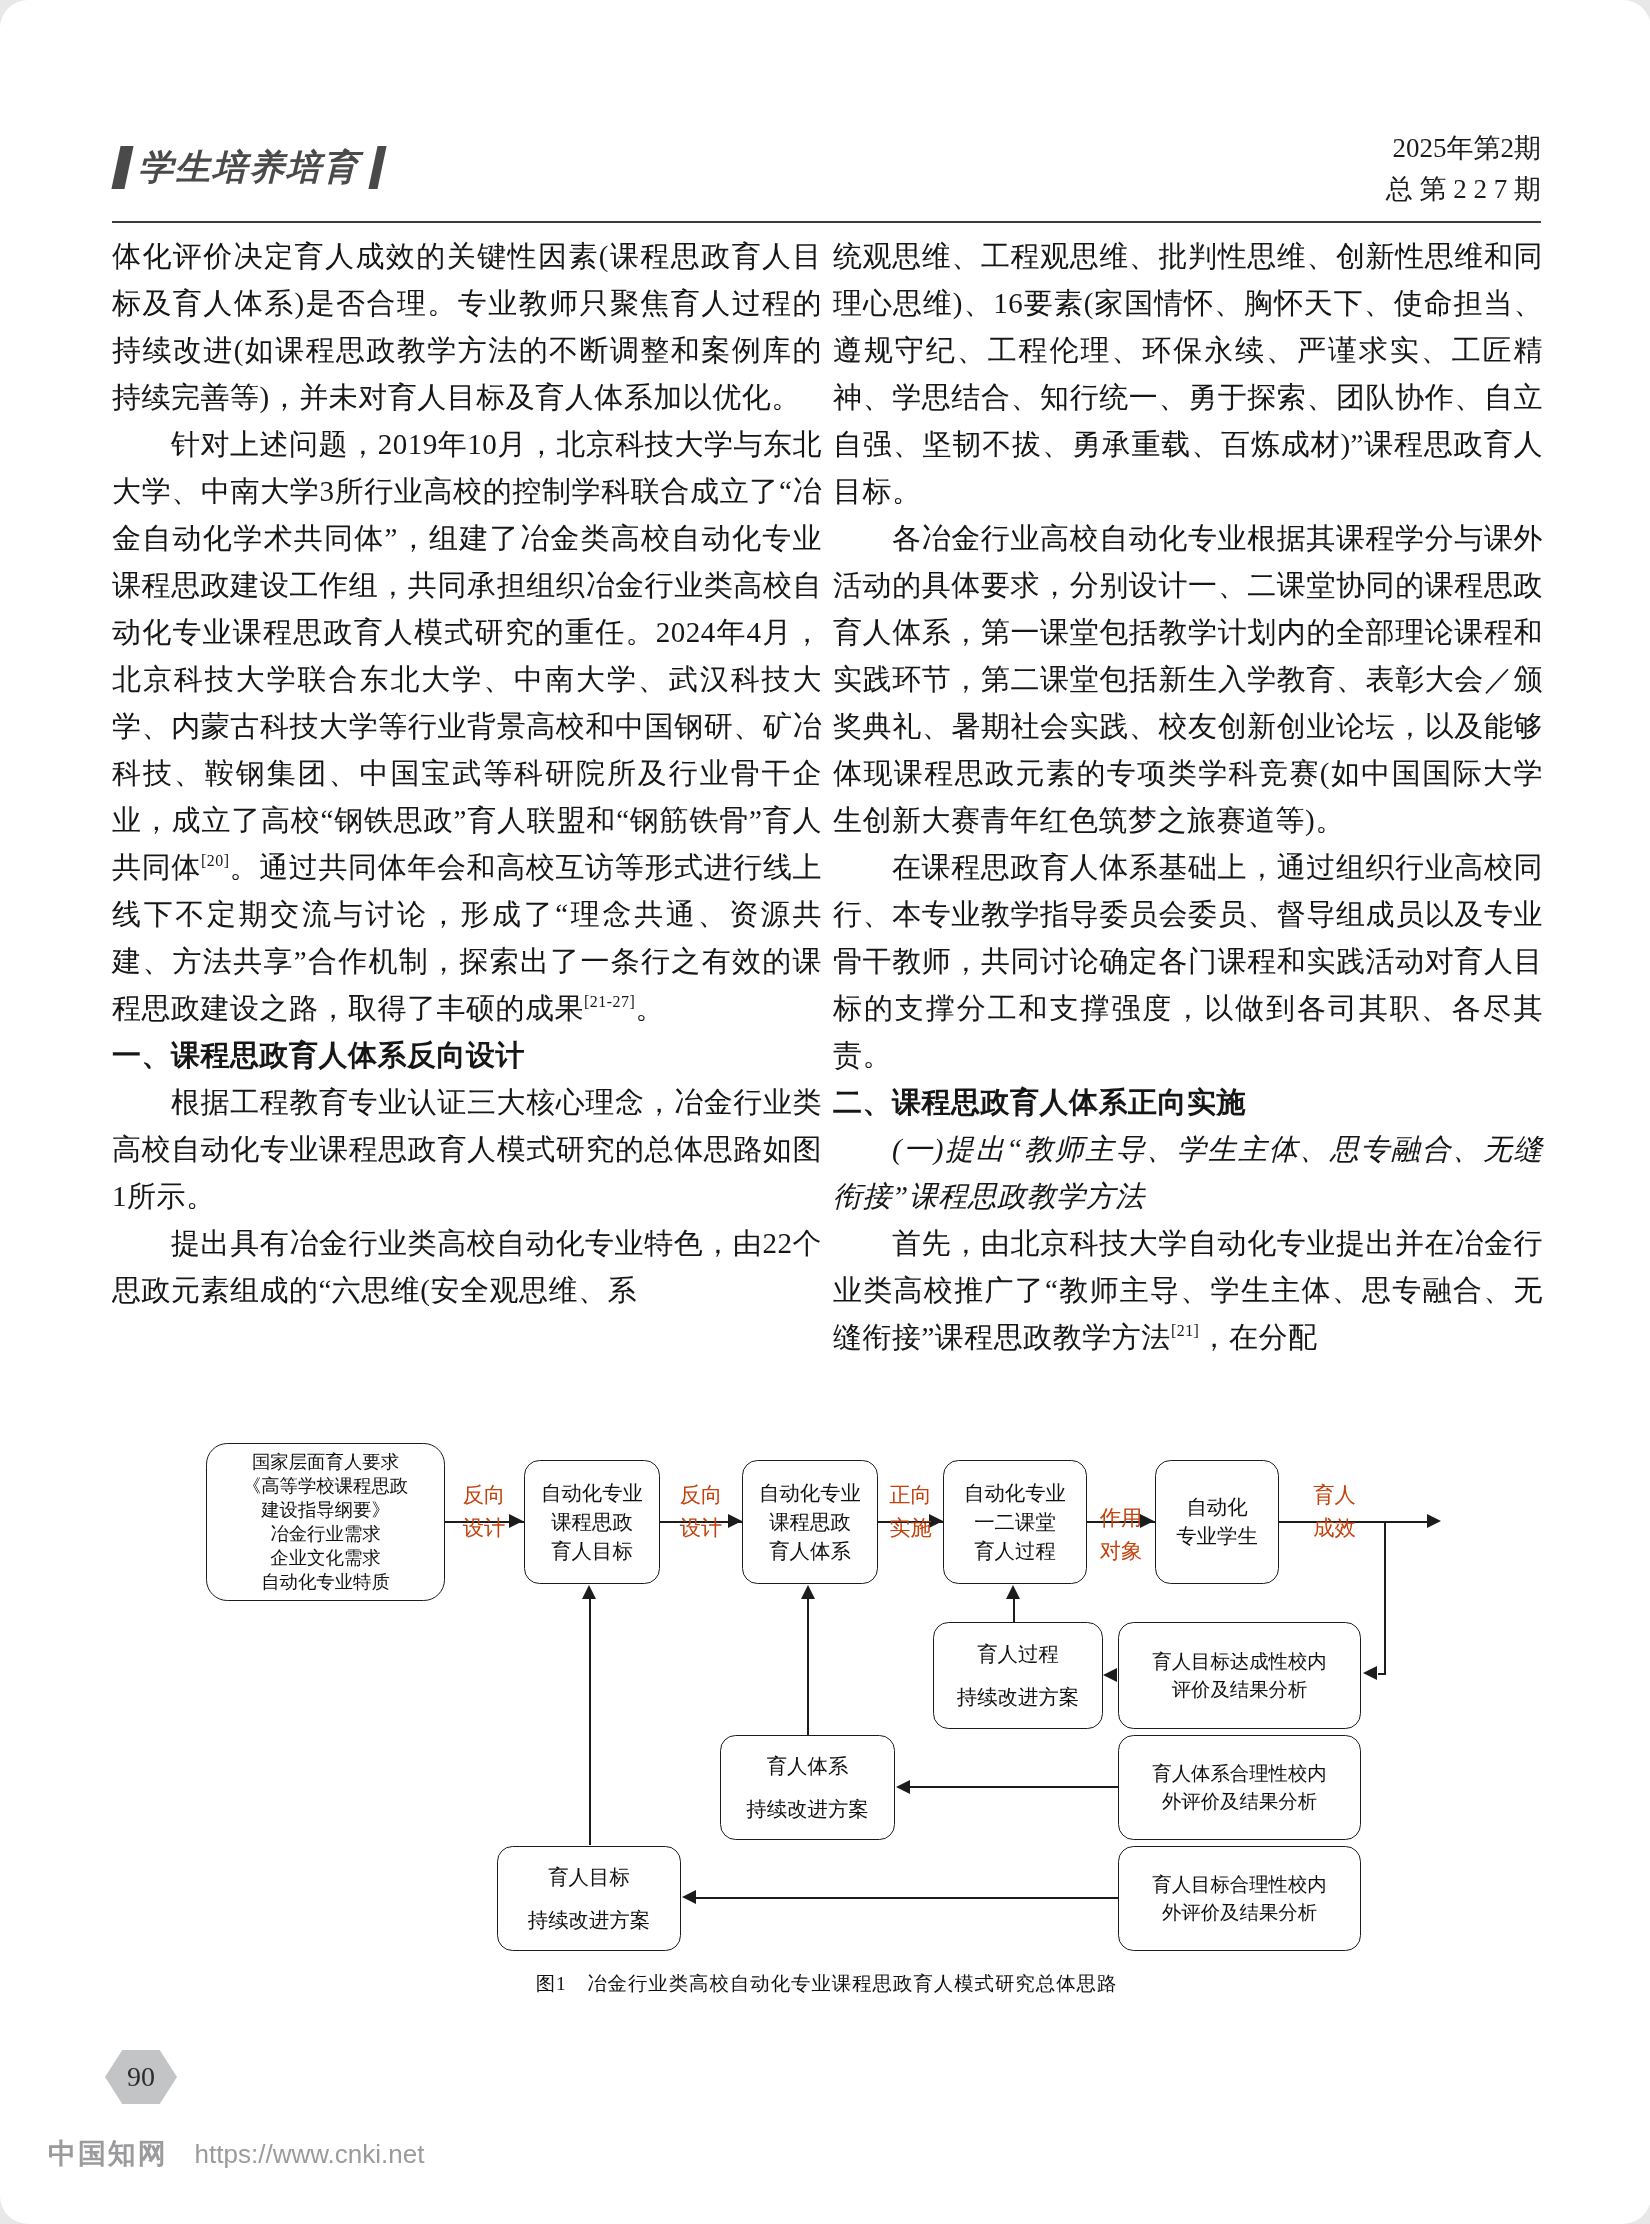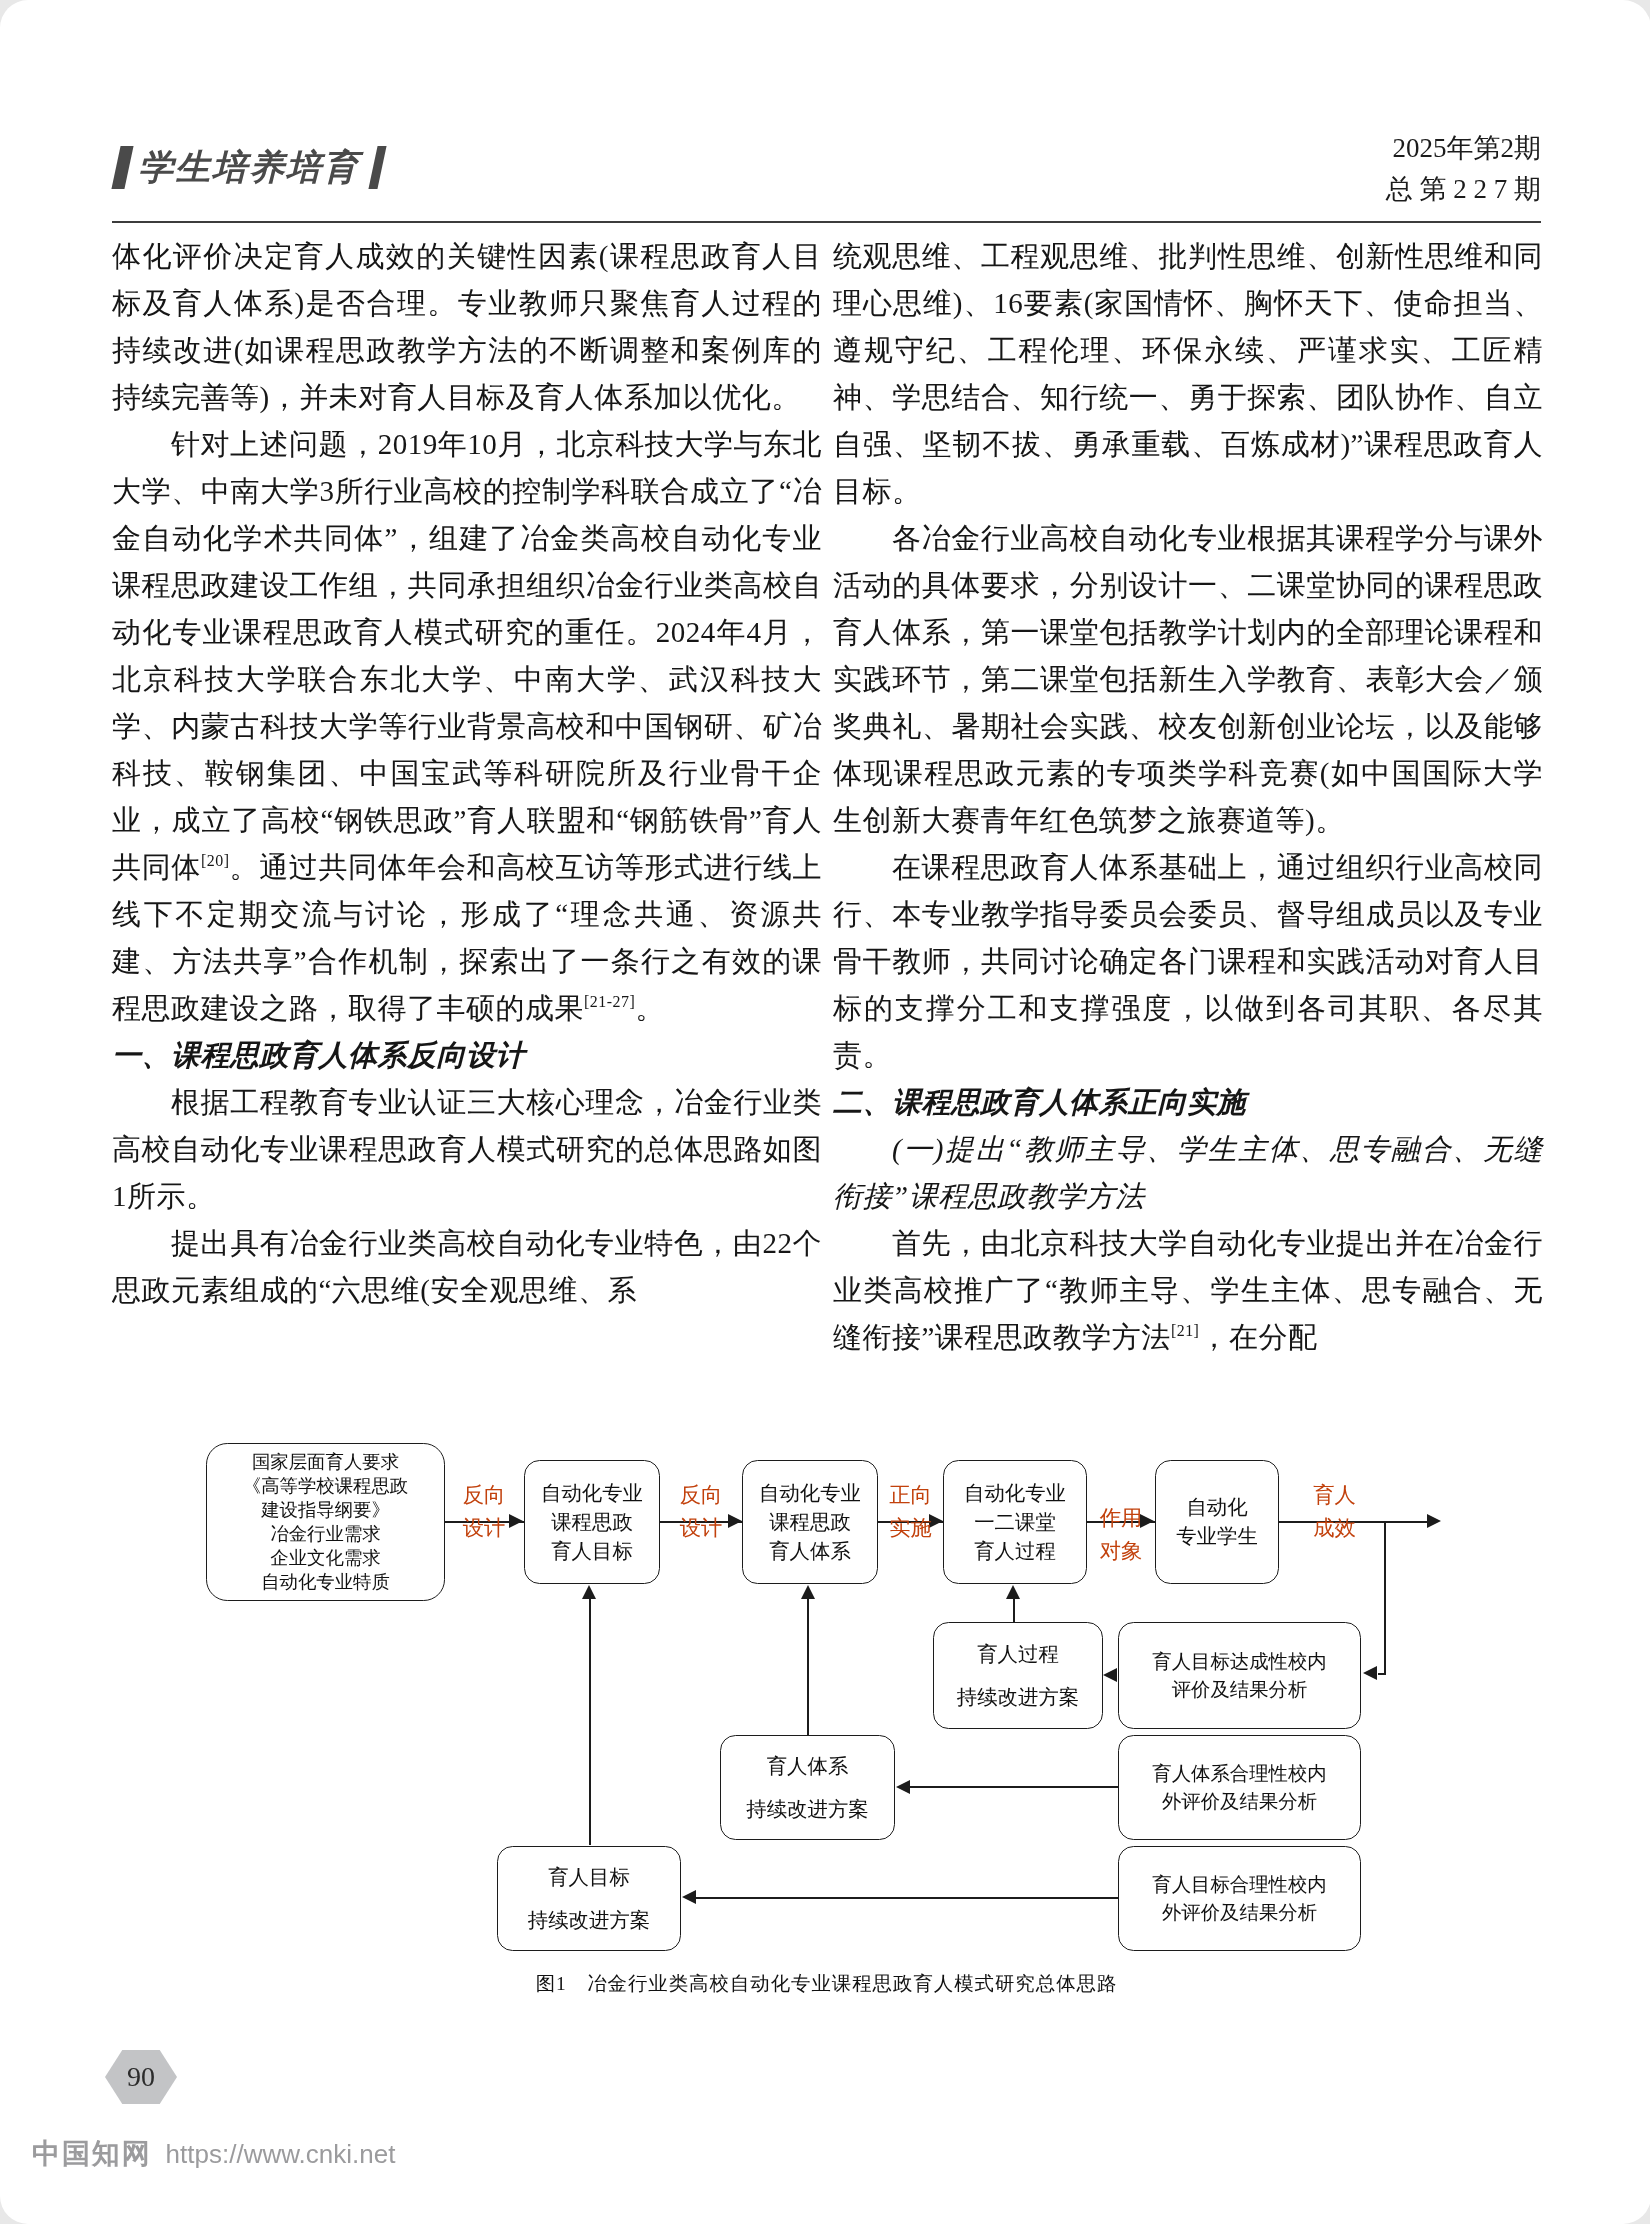--- a/index.html
+++ b/index.html
@@ -26,21 +26,21 @@
   .hdr-rule{position:absolute;left:112px;top:221px;width:1429px;height:1.9px;background:#3c3c3c;}
   
   .col{position:absolute;top:233px;width:710px;font-size:29px;line-height:47px;
        text-align:justify;letter-spacing:0.5px;}
   .col-left{left:112px;}
   .col-right{left:833px;}
   .para{margin:0;}
   .para.indent{text-indent:59px;}
   .para.sub{font-style:italic;}
   .h2{font-family:"Liberation Sans","DejaVu Sans",sans-serif;font-weight:bold;
-      font-size:29px;line-height:47px;margin:0;text-align:left;font-style:italic;}
+      font-size:29px;line-height:47px;margin:0;text-align:left;}
   sup{font-size:0.55em;vertical-align:super;line-height:0;}
   
   .diagram{position:absolute;left:0;top:0;width:1651px;height:2224px;pointer-events:none;}
   .dbox{
     position:absolute;box-sizing:border-box;border:1.9px solid #1c1c1c;border-radius:15.5px;
     background:#fff;display:flex;align-items:center;justify-content:center;text-align:center;
     font-size:20.4px;line-height:29px;white-space:pre-line;color:#111;
   }
   .dbox.src{font-size:18.4px;line-height:24px;border-radius:21.3px;}
   .dbox.wide{font-size:19.4px;line-height:28px;}
@@ -62,21 +62,21 @@
     font-size:19.4px;letter-spacing:1px;color:#111;
   }
   
   .pagenum-hex{
     position:absolute;left:105px;top:2050px;width:72px;height:54px;background:#c3c4c6;
     clip-path:polygon(24% 0%,76% 0%,100% 50%,76% 100%,24% 100%,0% 50%);
     display:flex;align-items:center;justify-content:center;
     font-size:28px;color:#2c2c2c;
   }
   .cnki{
-    position:absolute;left:32px;top:2135px;display:flex;align-items:baseline;gap:14px;
+    position:absolute;left:48px;top:2135px;display:flex;align-items:baseline;gap:27px;
     font-family:"Liberation Sans","DejaVu Sans",sans-serif;color:#9b9b9d;
   }
   .cnki-name{font-size:28px;font-weight:bold;letter-spacing:1.9px;}
   .cnki-url{font-size:26px;}
 </style>
 </head>
 <body>
 
 <div class="page">
 

